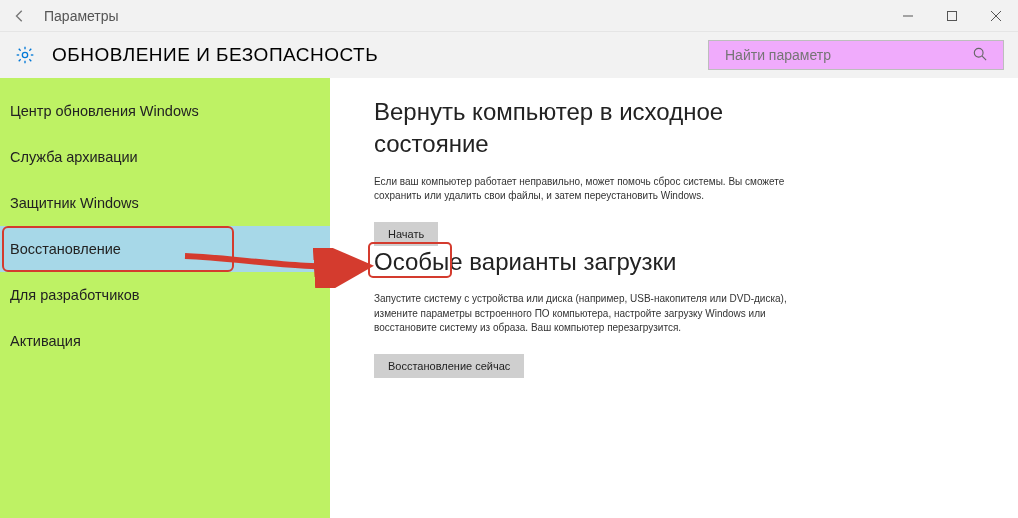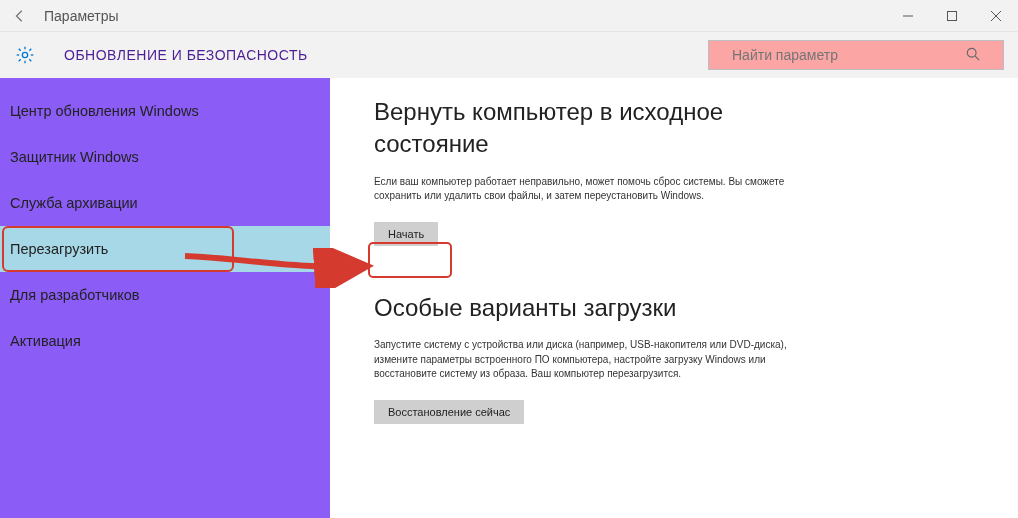--- a/index.html
+++ b/index.html
@@ -30,44 +30,44 @@
     background: #f2f2f2;
     display: flex;
     align-items: center;
     padding-left: 14px;
   }
   .headerbar .gear {
     width: 22px; height: 22px; color: #0078d7; margin-right: 16px;
     display:flex; align-items:center; justify-content:center;
   }
   .headerbar .cat-title {
-    font-size: 14px; letter-spacing: 0.5px; color: #4c1d95; margin-left: 12px;
+    font-size: 19px; letter-spacing: 0.5px; color: #000000;
   }
   .headerbar .search {
     margin-left: auto;
     margin-right: 14px;
     width: 296px; height: 30px;
     border: 1px solid #bdbdbd;
-    background: #fca5a5;
+    background: #f0abfc;
     display: flex; align-items: center;
-    padding: 0 23px;
+    padding: 0 16px;
     justify-content: flex-end;
   }
   .headerbar .search input {
     border: none; outline: none; background: transparent; flex: 1; font-size: 14px; color:#555;
   }
   .headerbar .search .sicon { color:#666; font-size:14px; }
 
   .body {
     display: flex;
     height: calc(518px - 32px - 46px);
   }
   .sidebar {
     width: 330px;
-    background: #8b5cf6;
+    background: #bef264;
     padding-top: 10px;
     position: relative;
   }
   .sidebar .item {
     height: 46px;
     display: flex; align-items: center;
     padding-left: 10px;
     font-size: 14.5px;
     color: #222;
     cursor: pointer;
@@ -110,21 +110,21 @@
     position: absolute;
     border: 2px solid #d43b2e;
     border-radius: 5px;
     left: 38px;
     top: 164px;
     width: 84px;
     height: 36px;
     pointer-events: none;
   }
 
-  .section2 { margin-top: 46px; }
+  .section2 { }
 
   
   .arrow {
     position: absolute;
     top: 248px;
     left: 180px;
     width: 200px;
     height: 40px;
     pointer-events: none;
     z-index: 50;
@@ -187,27 +187,27 @@
   </div>
 </div>
 
 <div class="body">
 
   <div class="sidebar">
     <div class="item">
       <span>Центр обновления Windows</span>
     </div>
     <div class="item">
+      <span>Служба архивации</span>
+    </div>
+    <div class="item">
       <span>Защитник Windows</span>
     </div>
-    <div class="item">
-      <span>Служба архивации</span>
-    </div>
     <div class="item selected">
-      <span>Перезагрузить</span>
+      <span>Восстановление</span>
     </div>
     <div class="item">
       <span>Для разработчиков</span>
     </div>
     <div class="item">
       <span>Активация</span>
     </div>
 
     <div class="highlight-box"></div>
   </div>

